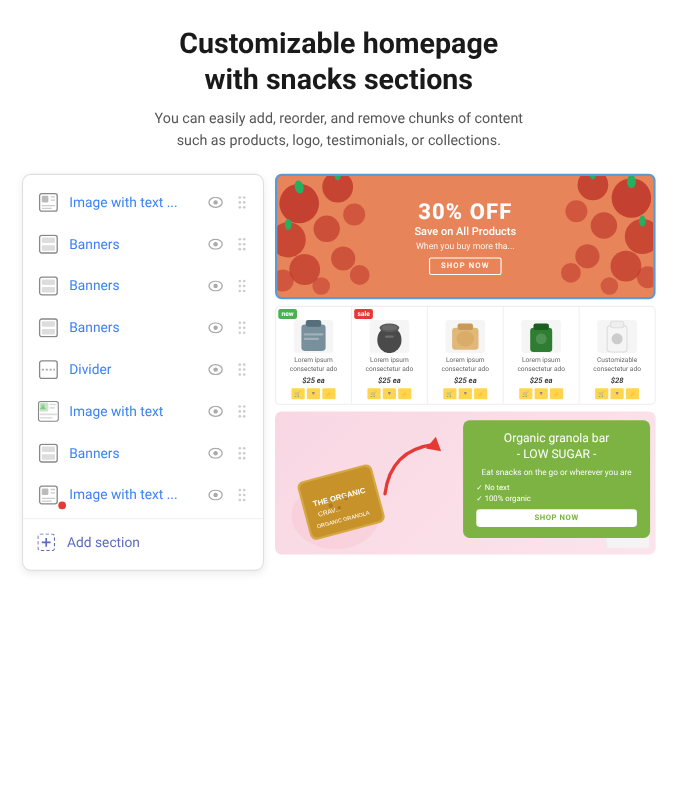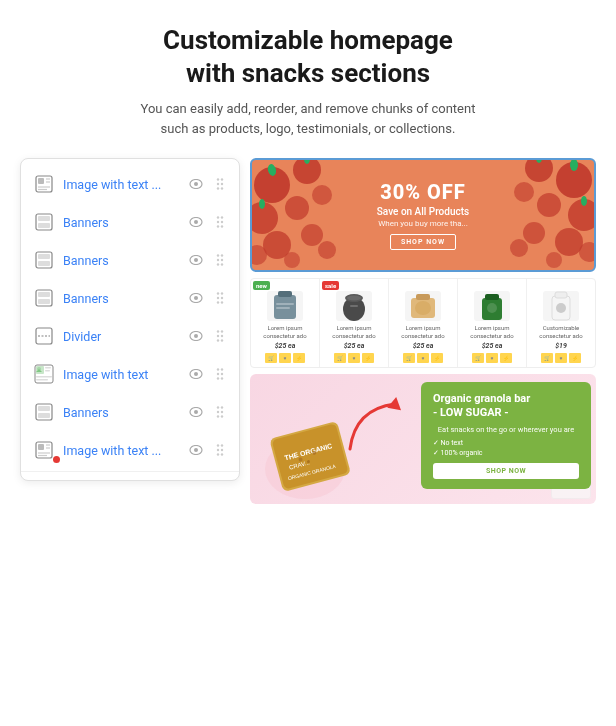--- a/index.html
+++ b/index.html
@@ -299,21 +299,22 @@
       width: 170px;
       background: #7cb342;
       border-radius: 6px;
       padding: 10px 12px;
       color: #fff;
       z-index: 4;
     }
 
     .granola-card-title {
       font-size: 11px;
-      font-weight: 700;
+      font-weight: 400;
+      text-align: center;
       line-height: 1.3;
     }
     .granola-card-sub {
       font-size: 7.5px;
       text-align: center;
       margin-top: 4px;
       opacity: 0.95;
       line-height: 1.4;
     }
     .granola-card-features {
@@ -581,20 +582,30 @@
               <circle cx="3" cy="7" r="1.2" fill="#ccc"></circle>
               <circle cx="7" cy="7" r="1.2" fill="#ccc"></circle>
               <circle cx="3" cy="11.5" r="1.2" fill="#ccc"></circle>
               <circle cx="7" cy="11.5" r="1.2" fill="#ccc"></circle>
             </svg>
         </div>
       </div>
 
       <div class="sidebar-divider"></div>
 
+      <div class="add-section-row">
+        <div class="add-section-icon">
+          <svg width="16" height="16" viewBox="0 0 16 16" fill="none">
+            <rect x="0.5" y="0.5" width="15" height="15" rx="2" stroke="#5c6bc0" stroke-width="1" stroke-dasharray="3 2" fill="none"></rect>
+            <line x1="8" y1="4" x2="8" y2="12" stroke="#5c6bc0" stroke-width="1.5"></line>
+            <line x1="4" y1="8" x2="12" y2="8" stroke="#5c6bc0" stroke-width="1.5"></line>
+          </svg>
+        </div>
+        <span class="add-section-label">Add section</span>
+      </div>
 
     </div>
 
     <div class="preview-area">
 
       <div class="banner-orange">
 
         <svg style="position:absolute;left:0;top:0;width:90px;height:110px;" viewBox="0 0 90 110" fill="none">
           <circle cx="20" cy="25" r="18" fill="#c0392b" opacity="0.9"></circle>
           <ellipse cx="20" cy="10" rx="4" ry="6" fill="#27ae60" transform="rotate(-15 20 10)"></ellipse>
@@ -711,21 +722,21 @@
 
         <div class="product-card">
           <div class="product-img-placeholder">
             <svg width="28" height="34" viewBox="0 0 28 34" fill="none">
               <rect x="5" y="7" width="18" height="24" rx="3" fill="#f5f5f5" stroke="#ddd" stroke-width="1"></rect>
               <rect x="8" y="3" width="12" height="6" rx="2" fill="#eee" stroke="#ddd" stroke-width="1"></rect>
               <circle cx="14" cy="19" r="5" fill="#ccc"></circle>
             </svg>
           </div>
           <div class="product-name">Customizable consectetur ado</div>
-          <div class="product-price">$19</div>
+          <div class="product-price">$28</div>
           <div class="product-actions">
             <div class="product-action-btn accent">🛒</div>
             <div class="product-action-btn accent">♥</div>
             <div class="product-action-btn accent">⚡</div>
           </div>
         </div>
       </div>
 
       <div class="granola-section">
         <div class="granola-bg"></div>

